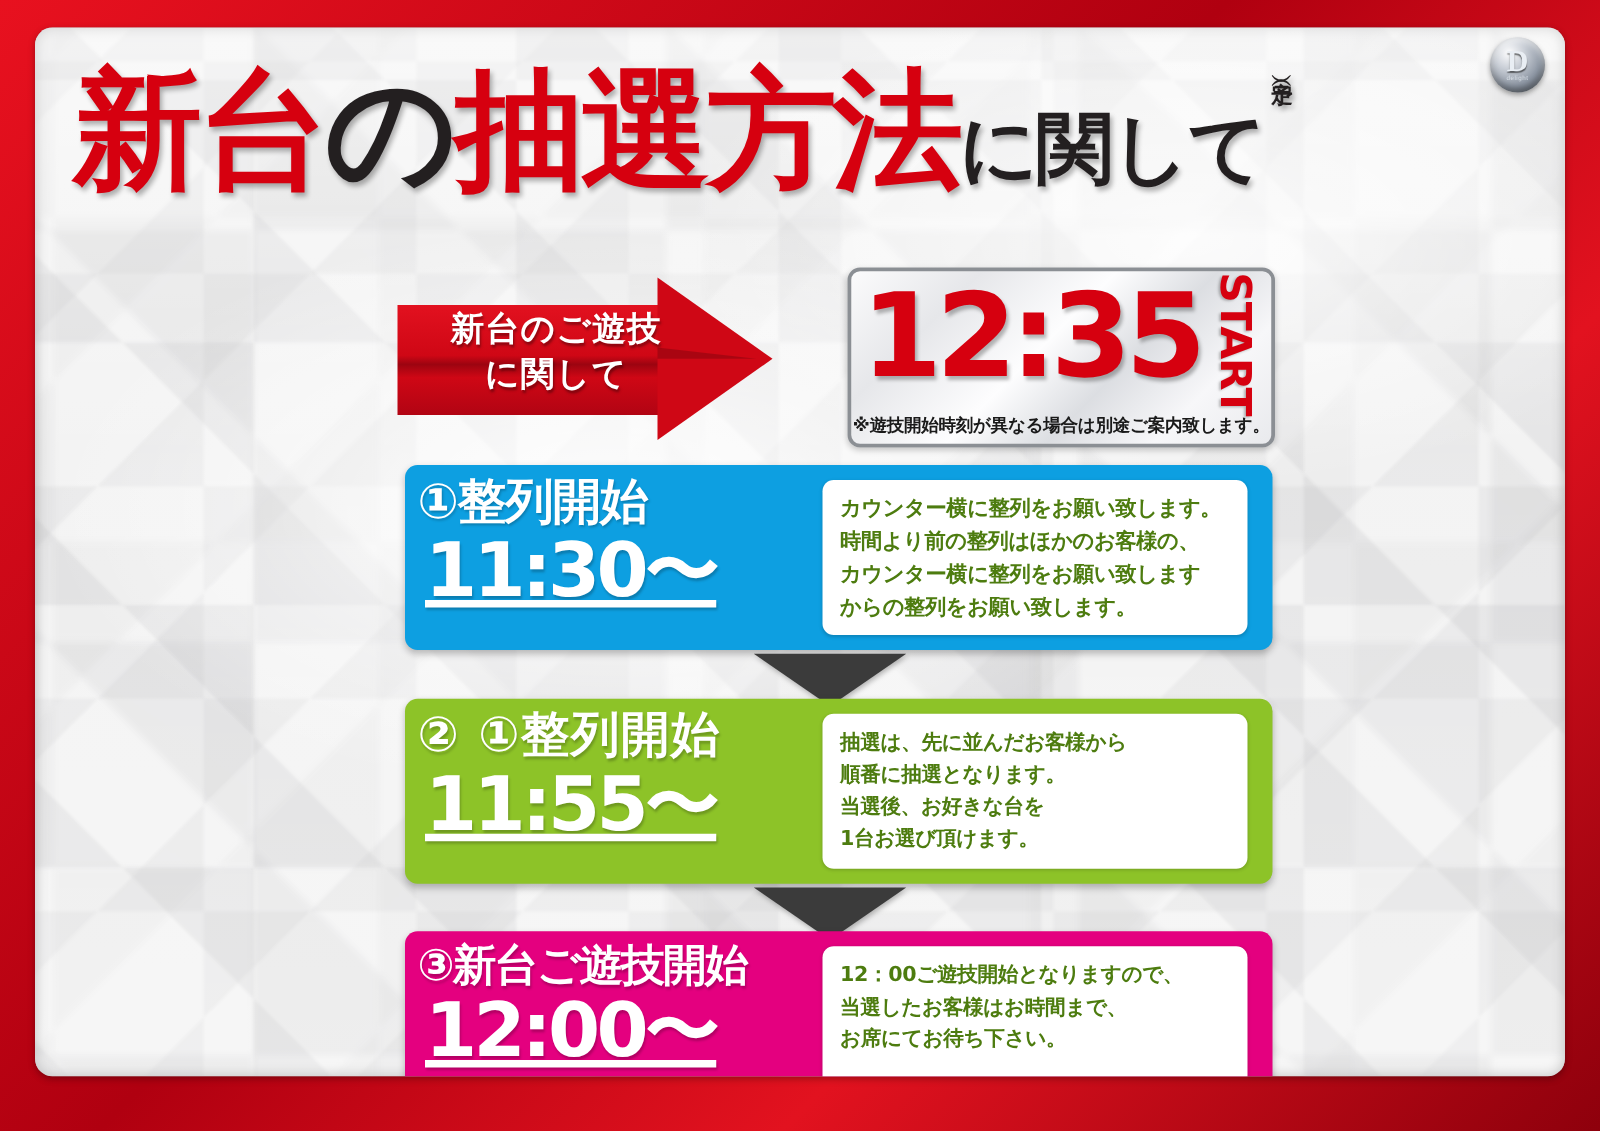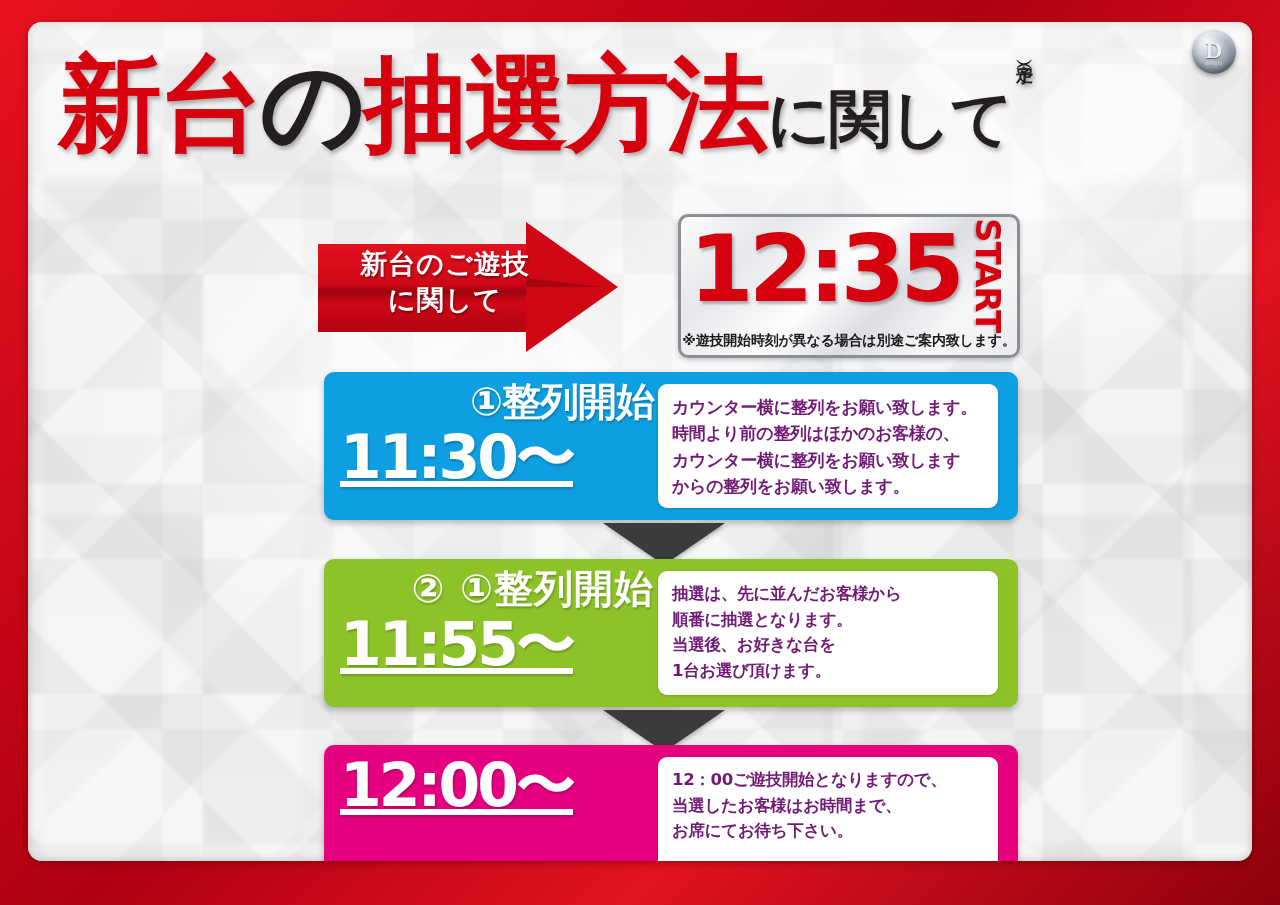--- a/index.html
+++ b/index.html
@@ -155,36 +155,36 @@
   .step.s1{top:350px;background:#0d9fe1;}
   .step.s2{top:537px;background:#8dc328;}
   .step.s3{top:723px;background:#e4007f;}
 
   .step .label{
     position:absolute;left:10px;top:8px;width:320px;height:132px;
     color:#fff;font-family:"DejaVu Sans","Liberation Sans",sans-serif;
     font-weight:900;text-shadow:1px 2px 2px rgba(0,0,0,.22);
   }
   .step .label .ttl{
-    display:block;font-size:39px;line-height:1.15;letter-spacing:-1px;white-space:nowrap;text-align:right;
+    display:block;font-size:39px;line-height:1.15;letter-spacing:-1px;white-space:nowrap;
   }
   .step.s3 .label .ttl{font-size:35px;letter-spacing:-1.5px;}
   .step.s2 .label .ttl{letter-spacing:1px;}
   .step .label .tm{
     display:block;font-size:60px;line-height:1.02;letter-spacing:-3px;margin-top:2px;white-space:nowrap;
   }
   .step.s1 .label .tm,.step.s2 .label .tm,.step.s3 .label .tm{padding-left:6px;text-decoration:underline;}
 
   .step .note{
     position:absolute;left:334px;top:12px;width:340px;height:124px;
     background:#fff;border-radius:9px;
     box-shadow:0 1px 3px rgba(0,0,0,.18);
     padding:10px 14px;box-sizing:border-box;
     font-family:"DejaVu Sans","Liberation Sans",sans-serif;
-    font-weight:700;font-size:17px;line-height:1.55;color:#701a75;letter-spacing:-.3px;
+    font-weight:700;font-size:17px;line-height:1.55;color:#4d7c0f;letter-spacing:-.3px;
   }
   .step.s2 .note,.step.s3 .note{font-size:16.5px;}
   .step .note div{white-space:nowrap;}
 
   
   .conn{
     position:absolute;left:575px;width:0;height:0;
     border-left:61px solid transparent;border-right:61px solid transparent;
     border-top:42px solid #3b3b3b;
     filter:drop-shadow(1px 2px 2px rgba(0,0,0,.28));
@@ -260,20 +260,21 @@
           <div>順番に抽選となります。</div>
           <div>当選後、お好きな台を</div>
           <div>1台お選び頂けます。</div>
         </div>
       </div>
 
       <div class="conn c2"></div>
 
       <div class="step s3">
         <div class="label">
+          <span class="ttl">③新台ご遊技開始</span>
           <span class="tm">12:00〜</span>
         </div>
         <div class="note">
           <div>12：00ご遊技開始となりますので、</div>
           <div>当選したお客様はお時間まで、</div>
           <div>お席にてお待ち下さい。</div>
         </div>
       </div>
 
     </div>

